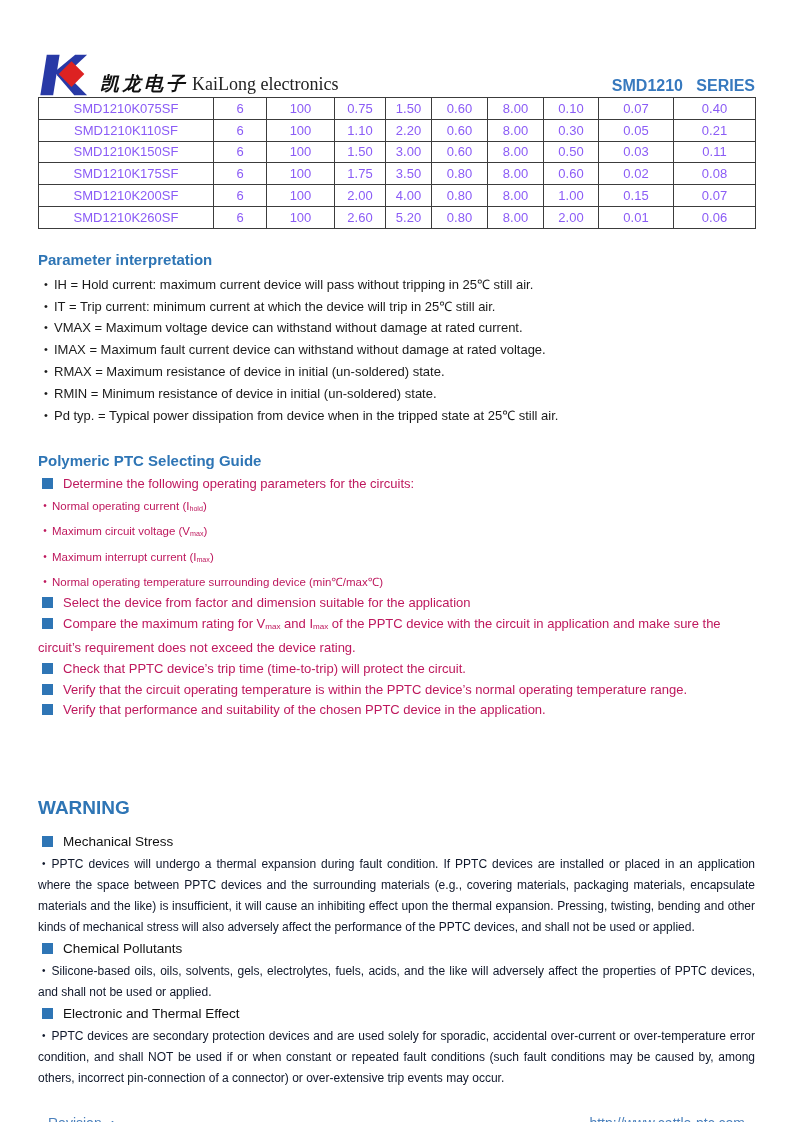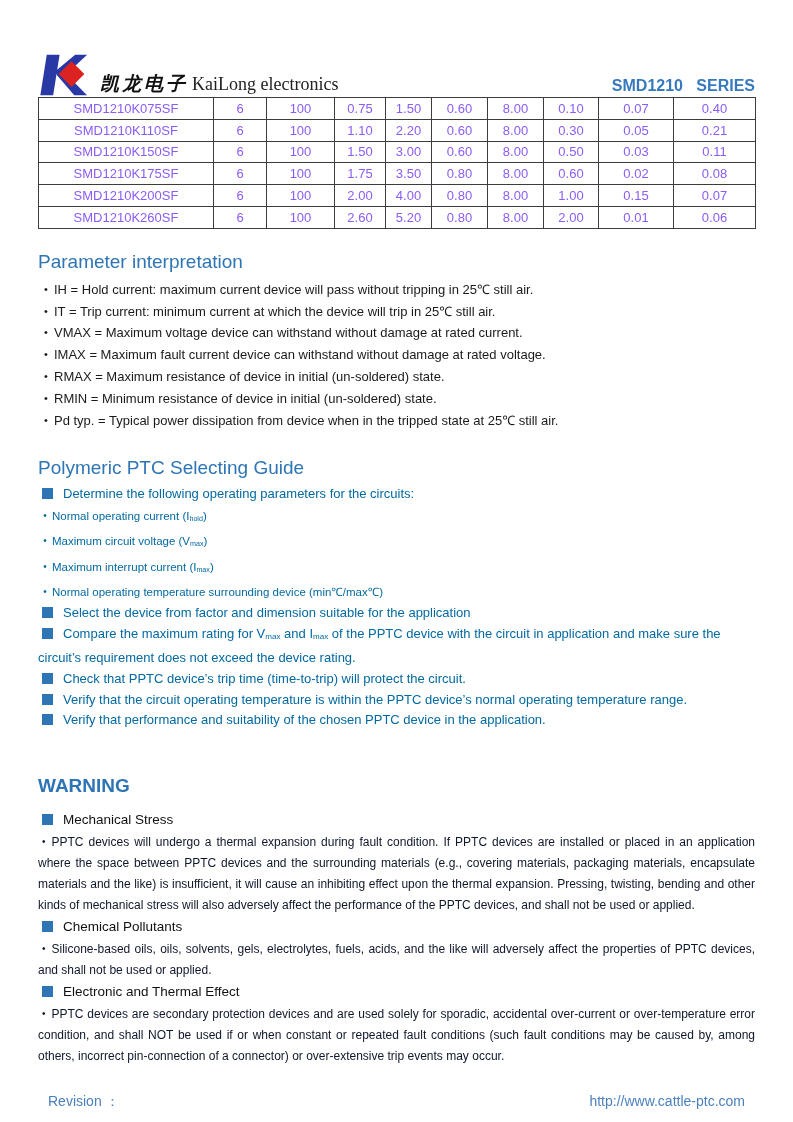--- a/index.html
+++ b/index.html
@@ -49,40 +49,40 @@
   }
   table.spec td {
     border: 1.4px solid #3c3c3c;
     text-align: center; vertical-align: middle;
     height: 21.8px; padding: 0 2px;
     white-space: nowrap;
   }
 
   
   .sec-title {
-    color: #2E75B5; font-weight: normal; font-size: 19px;
+    color: #2E75B5; font-weight: bold; font-size: 15px;
   }
   .sec-param { margin-top: 22px; }
   .sec-param .items { margin-top: 6px; }
   .p-item { font-size: 13px; line-height: 20.8px; color: #1a1a1a; }
   .p-item .dot { display: inline-block; width: 16px; text-align: center; font-size: 11px; vertical-align: 1px; }
 
   .sec-guide { margin-top: 26px; }
   .sec-guide .items { margin-top: 5px; }
-  .g-item { font-size: 13px; line-height: 20.8px; color: #0369a1; }
+  .g-item { font-size: 13px; line-height: 20.8px; color: #be185d; }
   .g-item.small { font-size: 11.5px; line-height: 21px; }
   .sq {
     display: inline-block; width: 11px; height: 11px;
     background: #2E75B5; margin: 0 10px 0 4px; vertical-align: -1px;
   }
   .g-item.small .dot { display: inline-block; width: 14px; text-align: center; font-size: 10px; vertical-align: 1px; }
   sub { font-size: 0.62em; vertical-align: -0.18em; }
 
   
-  .sec-warning { margin-top: 44px; }
+  .sec-warning { margin-top: 76px; }
   .warn-title { color: #2E75B5; font-weight: bold; font-size: 19px; }
   .warn-body { margin-top: 12px; }
   .w-head { font-size: 13.5px; line-height: 22px; color: #111; }
   .w-para {
     font-size: 12px; line-height: 21px; color: #0f172a;
     text-align: justify;
   }
   .w-para .dot { display: inline; font-size: 10px; padding: 0 6px 0 4px; vertical-align: 1px; }
 
   

